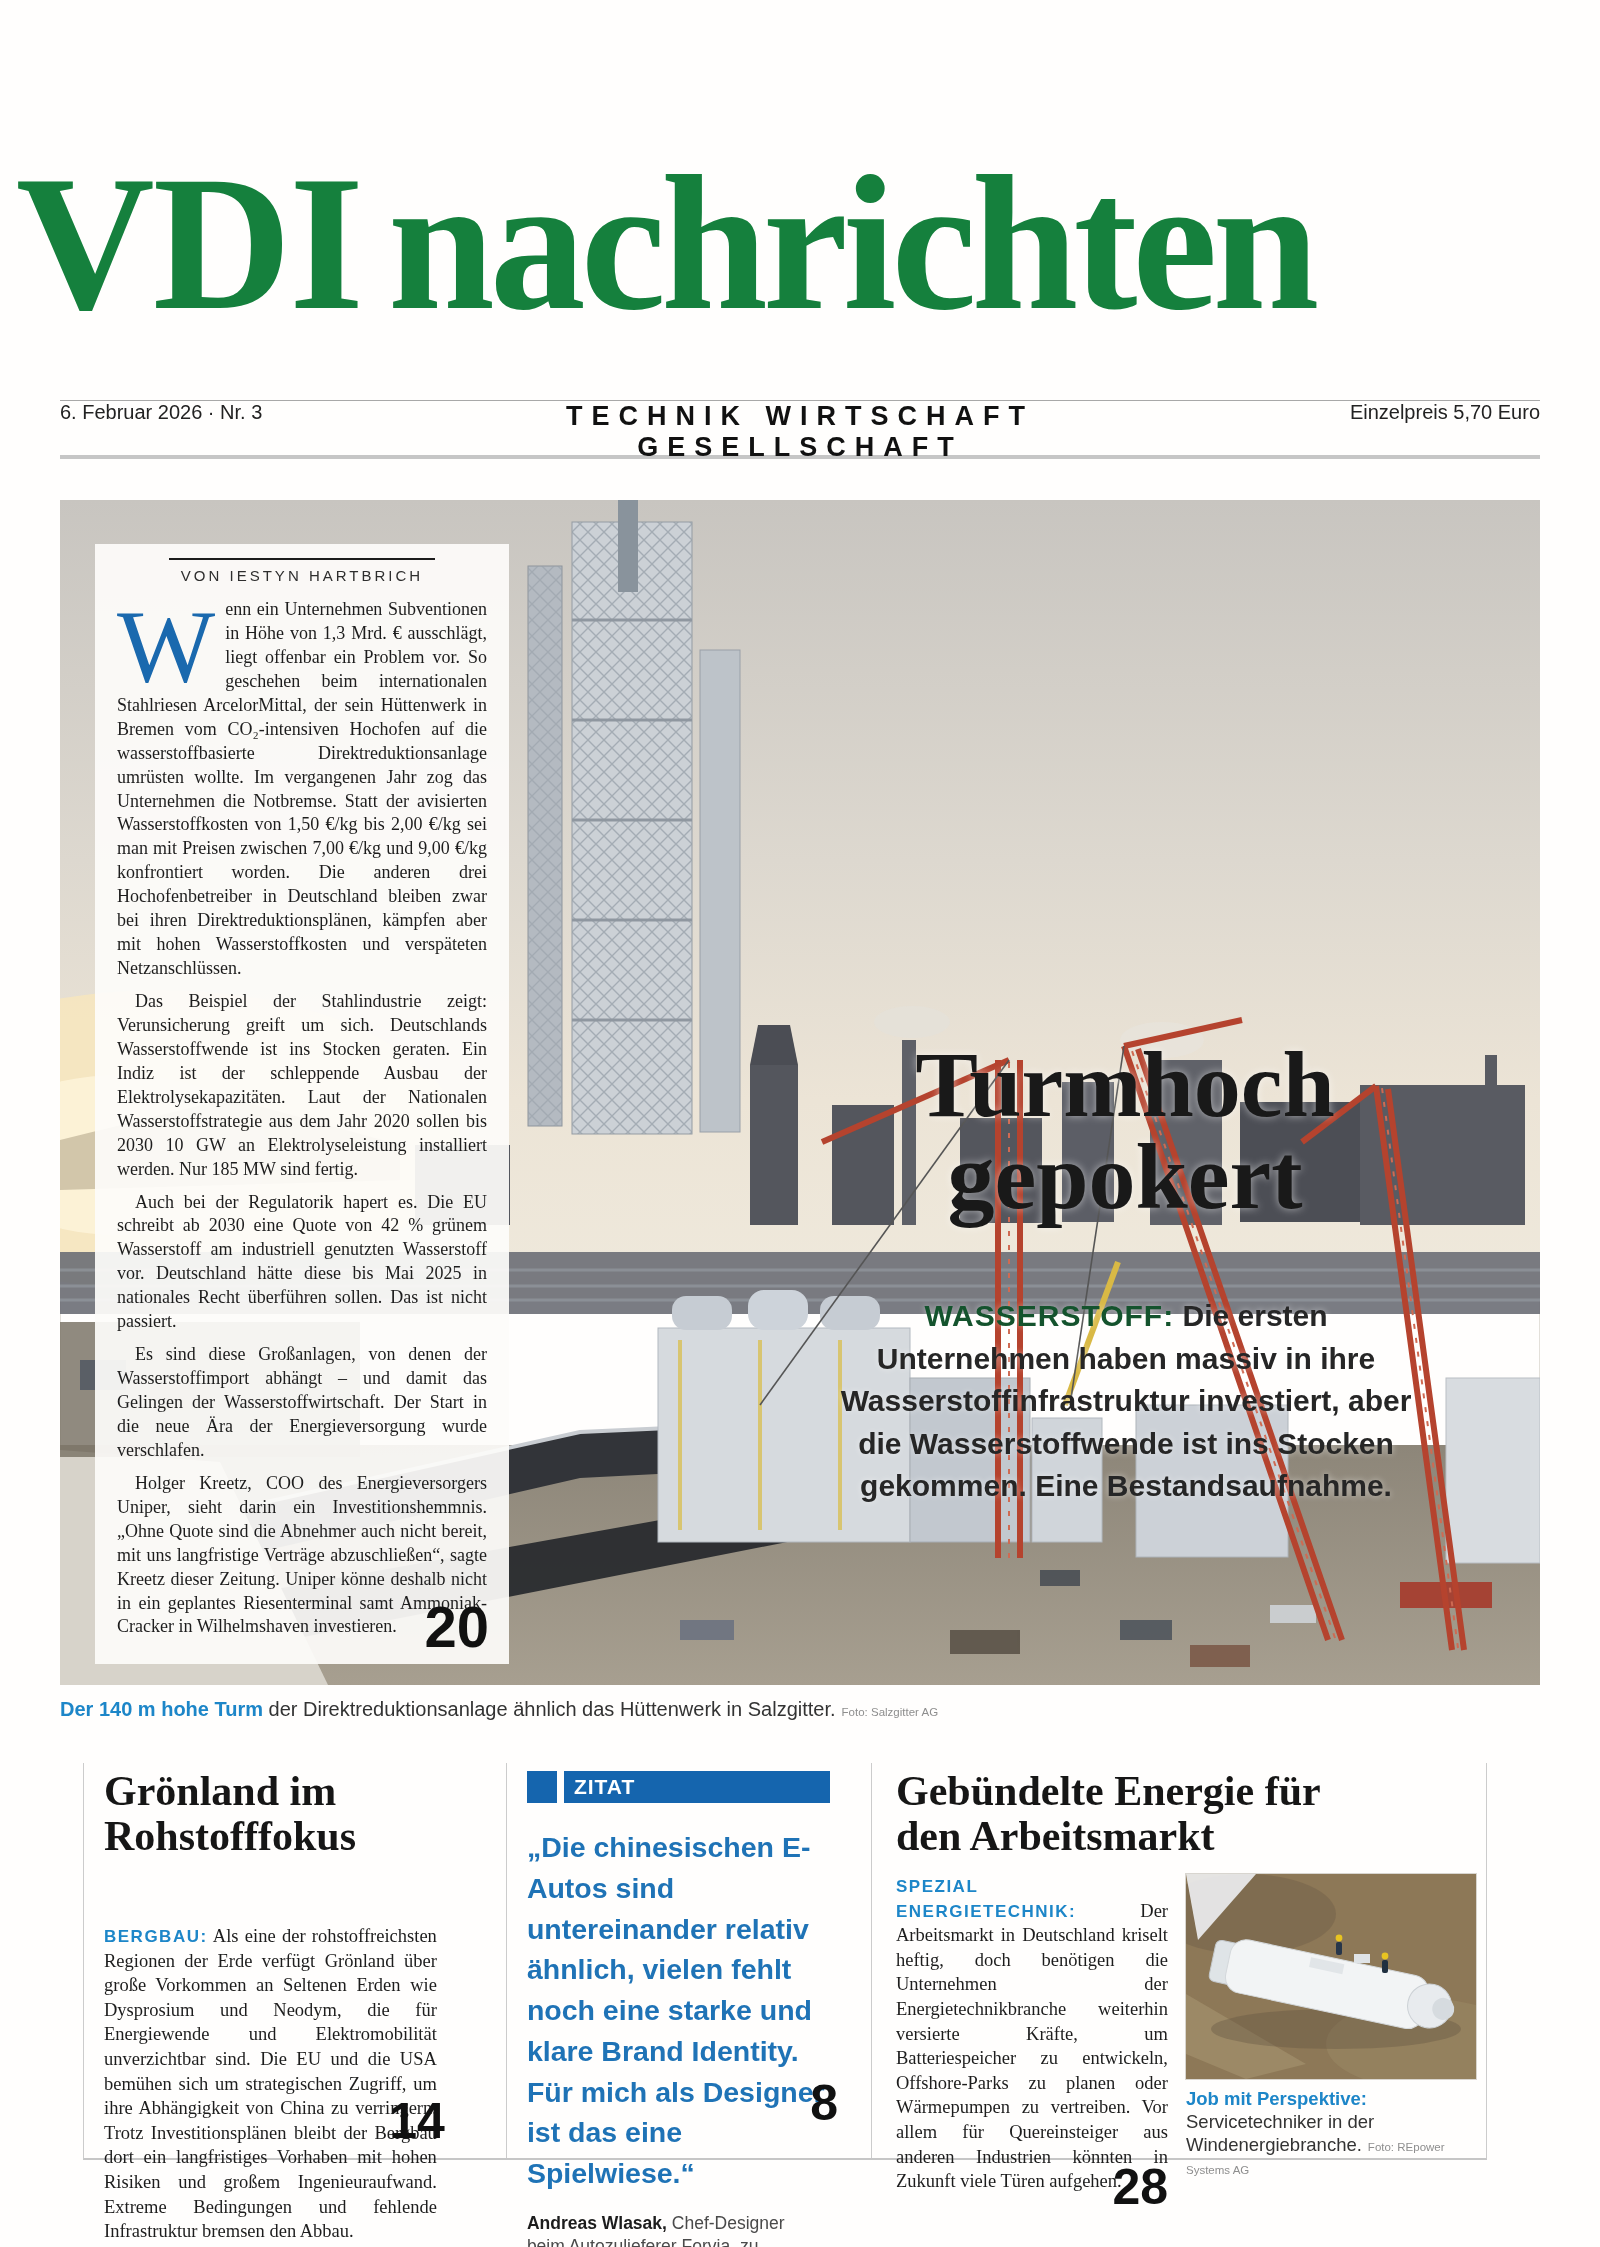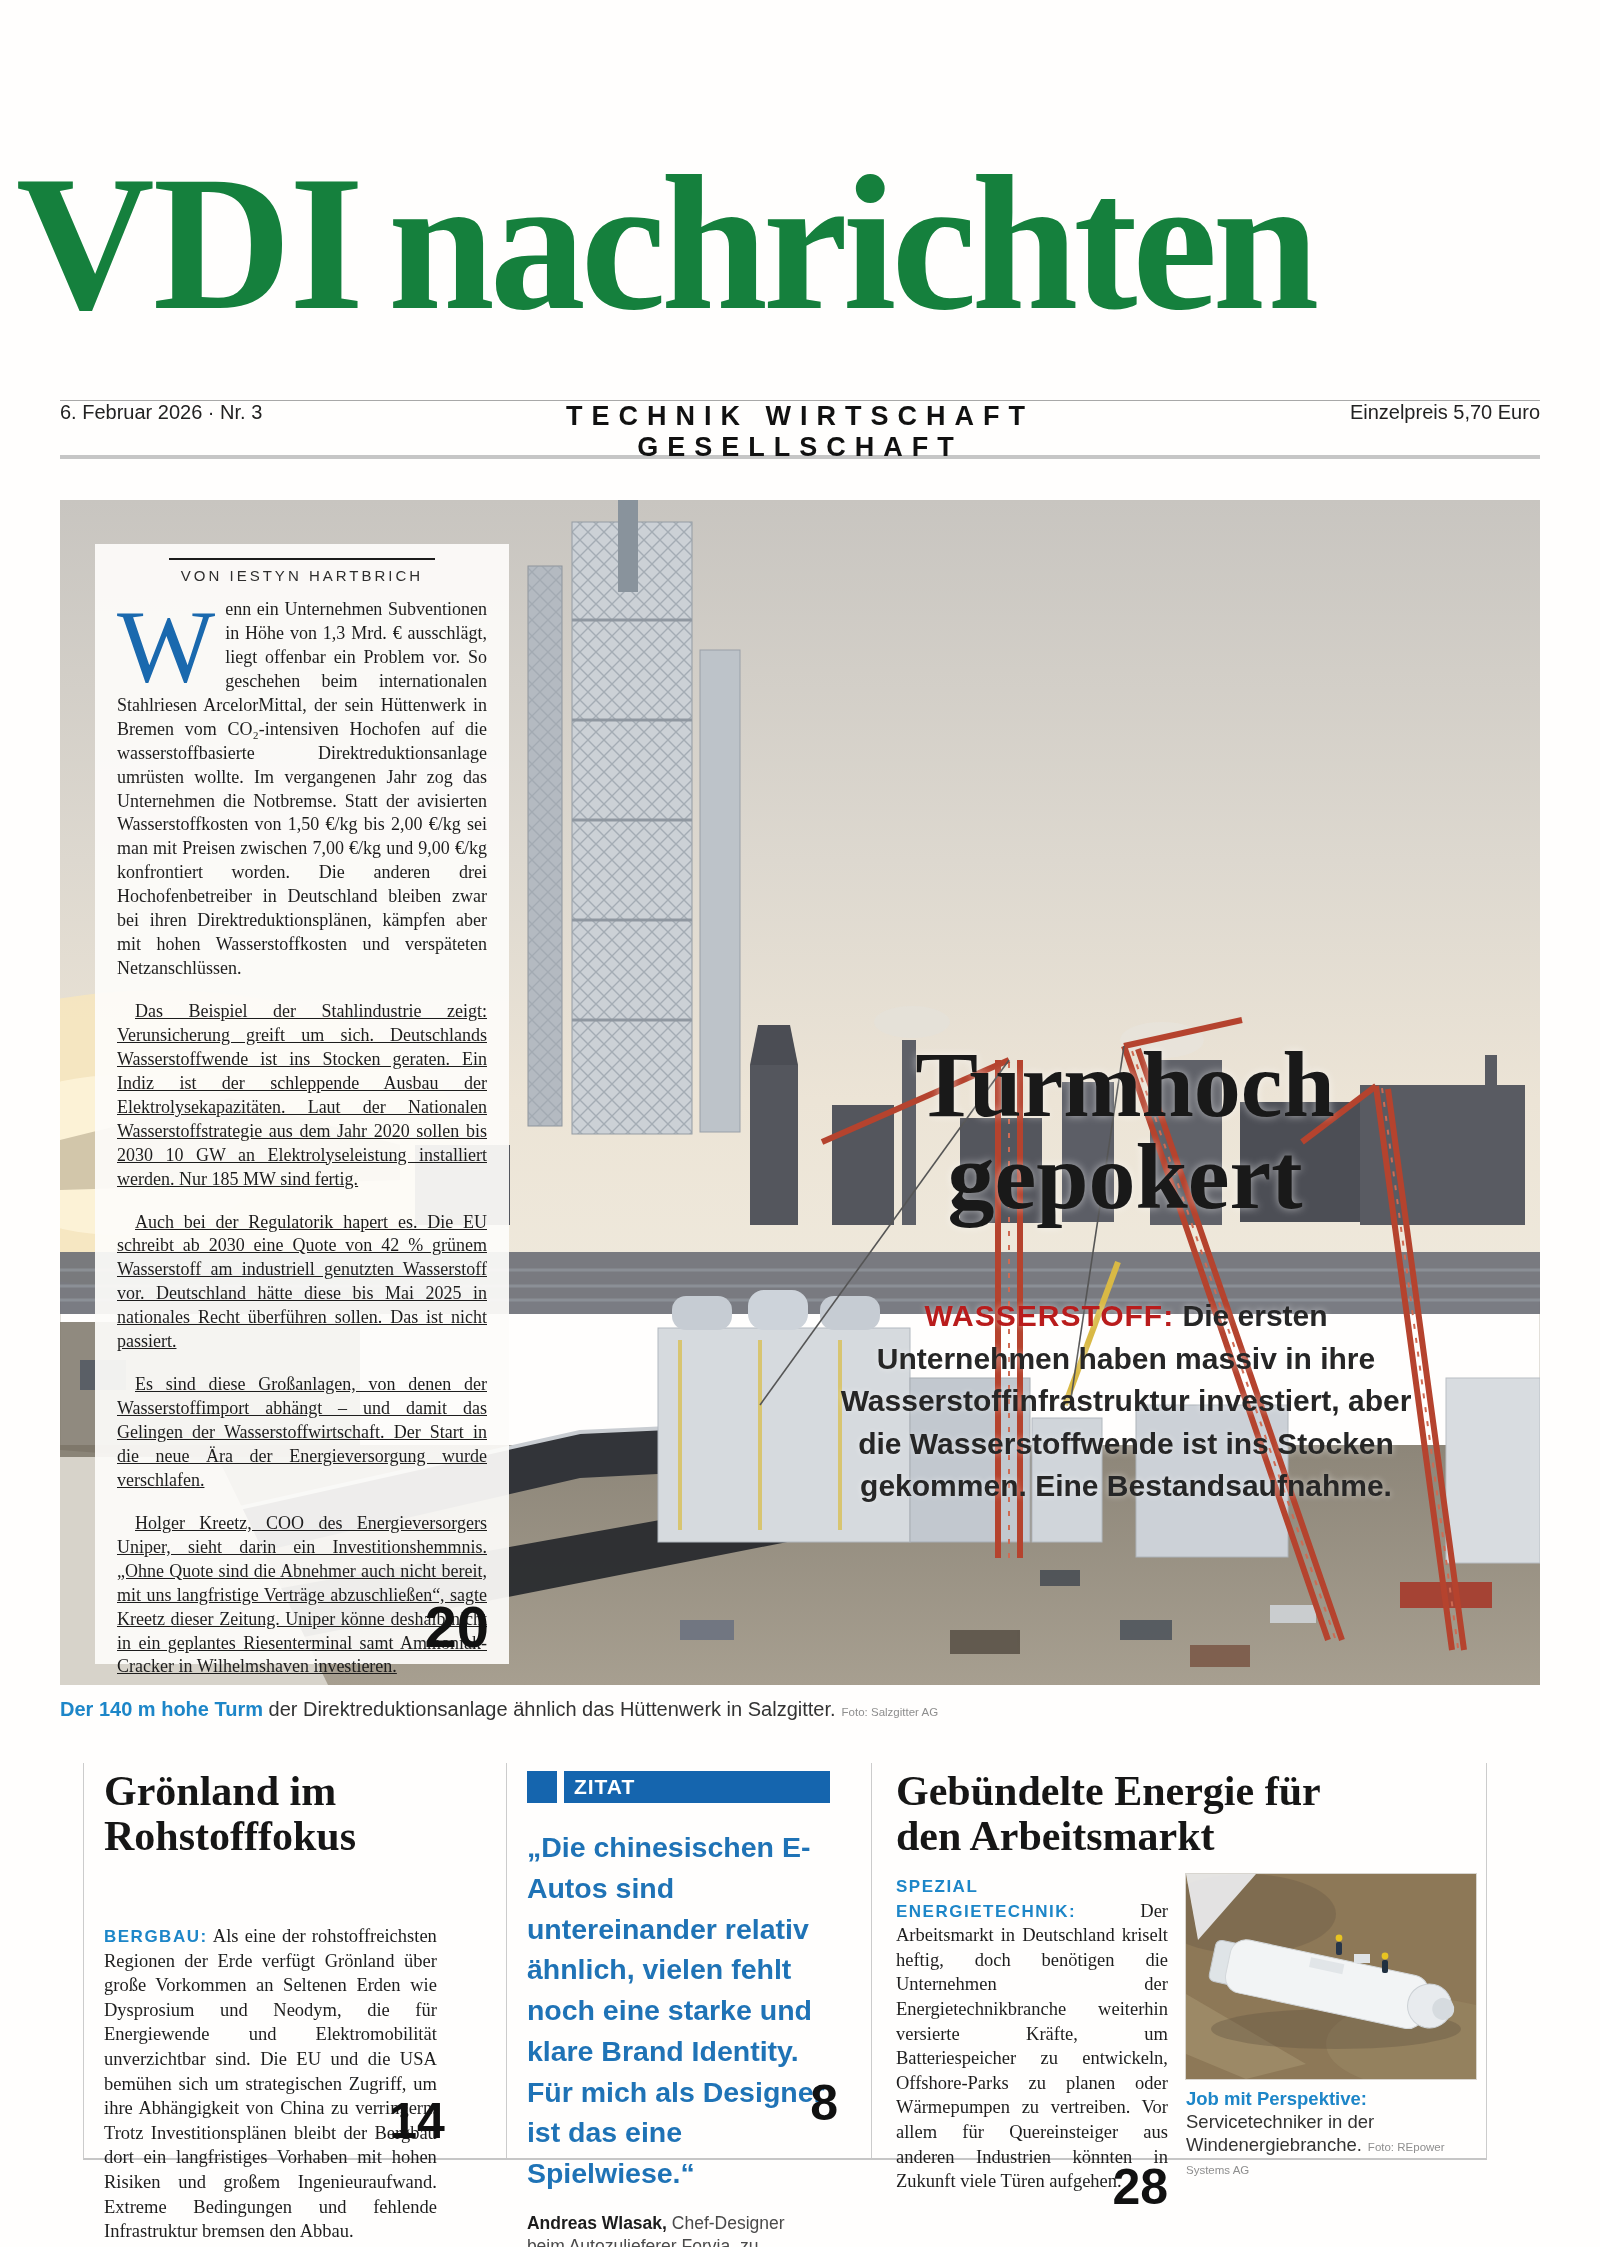--- a/index.html
+++ b/index.html
@@ -24,29 +24,29 @@
   .feature{position:absolute;top:500px;left:60px;width:1480px;height:1185px;overflow:hidden;
            box-shadow:0 0 0 1px #e3e0da inset;}
   .feature svg.scene{position:absolute;top:0;left:0;width:100%;height:100%;display:block;}
 
   .headline{position:absolute;left:745px;top:538px;width:640px;text-align:center;
             font-family:"Liberation Serif",serif;font-weight:700;font-size:94px;line-height:.98;
             color:#191919;text-shadow:0 0 8px rgba(255,255,255,.55);}
   .standfirst{position:absolute;left:768px;top:795px;width:596px;text-align:center;
               font-family:"Liberation Sans",sans-serif;font-weight:700;font-size:30px;line-height:1.42;
               color:#262626;text-shadow:0 0 6px rgba(255,255,255,.5);}
-  .standfirst .kick{color:#b91c1c;letter-spacing:1px;}
+  .standfirst .kick{color:#14532d;letter-spacing:1px;}
 
   .article-panel{position:absolute;left:35px;top:44px;width:414px;height:1120px;
                  background:rgba(253,252,250,.93);padding:14px 22px 66px 22px;box-sizing:border-box;}
   .byline{width:72%;margin:0 auto 14px auto;border-top:2px solid #1c1c1c;padding-top:7px;
           text-align:center;font-family:"Liberation Sans",sans-serif;font-weight:400;
           font-size:15px;letter-spacing:3px;color:#2e2e2e;}
   .article-panel p{margin:0;font-size:18px;line-height:1.33;text-align:justify;color:#1d1d1d;}
-  .article-panel p + p{text-indent:18px;margin-top:19px;text-decoration:underline;}
+  .article-panel p + p{text-indent:18px;margin-top:9px;}
   .dropcap{float:left;font-family:"Liberation Serif",serif;color:#1a69ae;
            font-size:104px;line-height:.8;padding:6px 10px 0 0;}
   .pgnum{position:absolute;font-family:"Liberation Sans",sans-serif;font-weight:700;color:#111;}
   .pg20{right:20px;bottom:4px;font-size:58px;}
 
   .photo-caption{position:absolute;top:1698px;left:60px;width:1480px;
                  font-family:"Liberation Sans",sans-serif;font-size:20px;color:#333;}
   .photo-caption .cb{color:#1d86c8;font-weight:700;}
   .credit{font-size:11.5px;color:#8e8e8e;margin-left:6px;}
 

